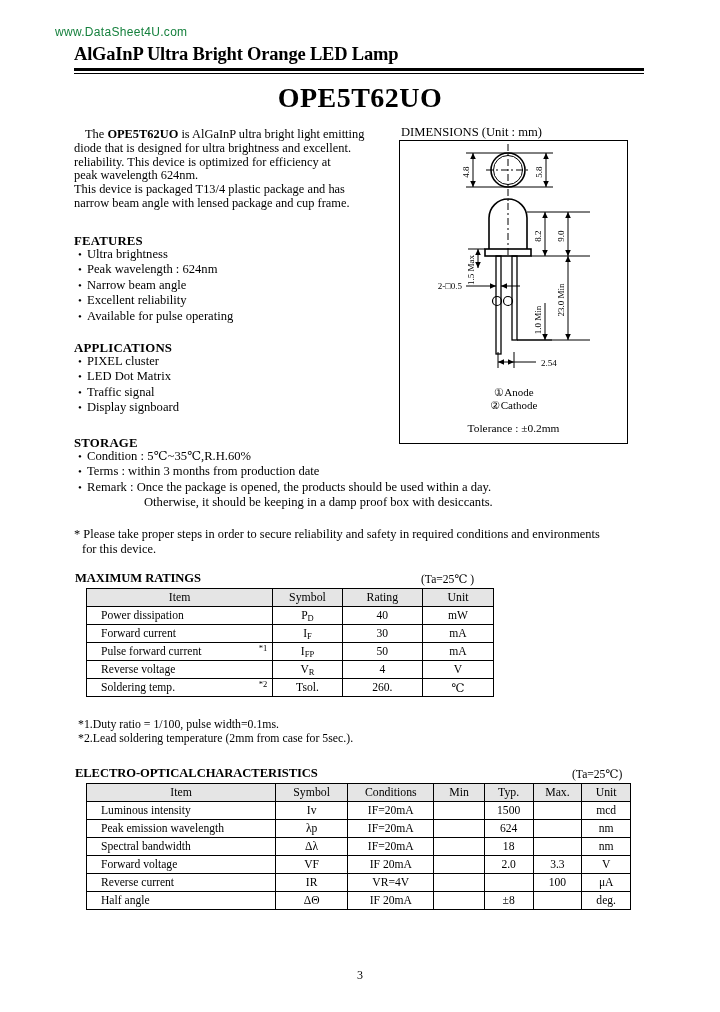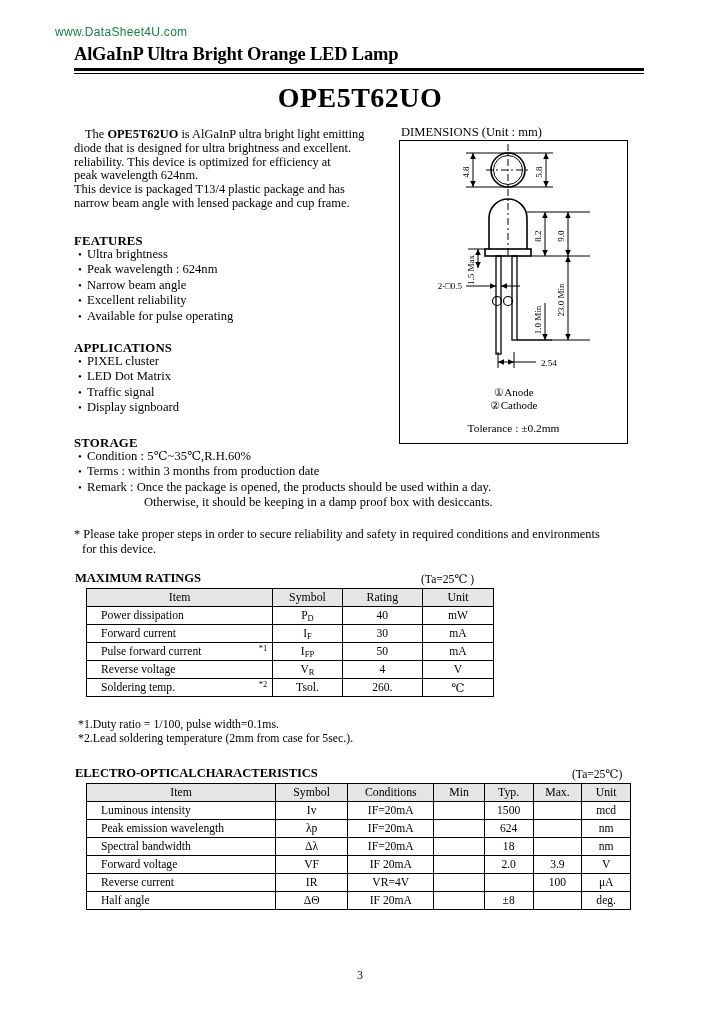--- a/index.html
+++ b/index.html
@@ -479,21 +479,21 @@
         <td>18</td>
         <td></td>
         <td>nm</td>
       </tr>
       <tr>
         <td class="item">Forward voltage</td>
         <td>VF</td>
         <td>IF 20mA</td>
         <td></td>
         <td>2.0</td>
-        <td>3.9</td>
+        <td>3.3</td>
         <td>V</td>
       </tr>
       <tr>
         <td class="item">Reverse current</td>
         <td>IR</td>
         <td>VR=4V</td>
         <td></td>
         <td></td>
         <td>100</td>
         <td>μA</td>

